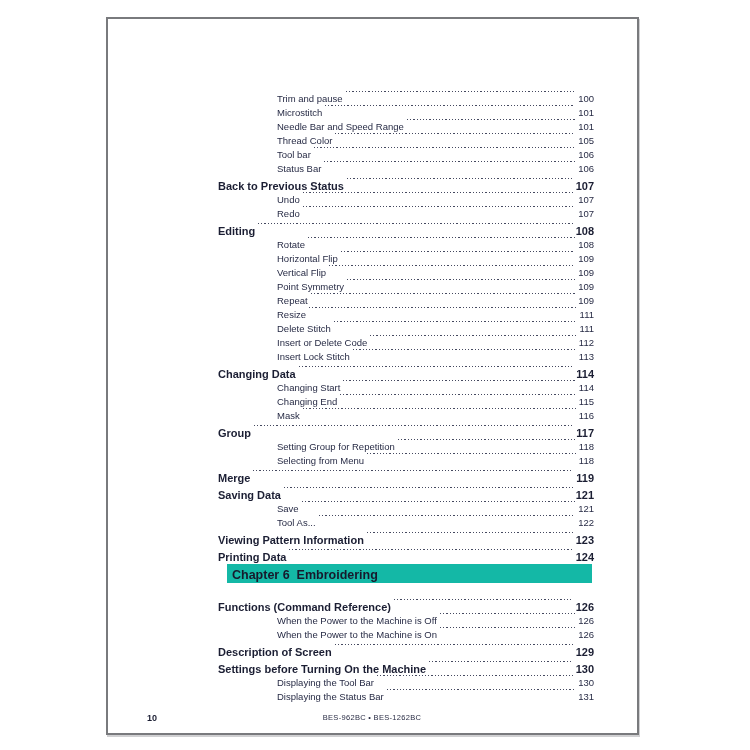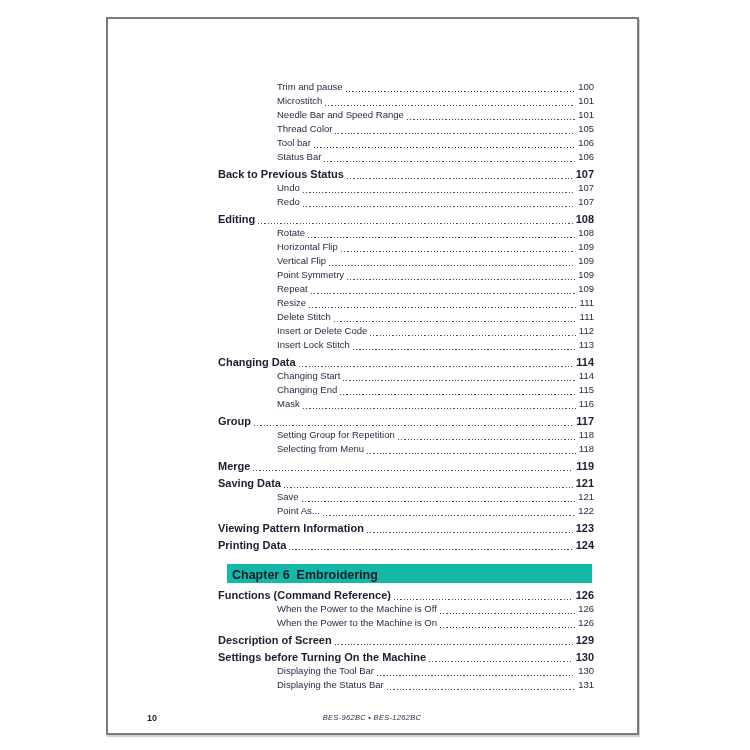--- a/index.html
+++ b/index.html
@@ -32,21 +32,21 @@
     font-size: 11px;
     font-weight: bold;
     color: #1b1e33;
   }
   .row.lvl2 {
     padding-left: 169px;
     font-size: 9.5px;
     font-weight: normal;
     color: #272b45;
   }
-  .lab { flex: 0 0 auto; }
+  .lab { flex: 0 0 auto; margin-top: 12px; }
   .leader {
     flex: 1 1 auto;
     height: 1.4px;
     align-self: flex-end;
     margin: 0 3px 2px 3px;
     background-image: repeating-linear-gradient(to right, #454960 0, #454960 1.2px, transparent 1.2px, transparent 3.2px);
   }
   .pg { flex: 0 0 auto; }
 
   .chapter-bar {
@@ -76,21 +76,20 @@
     font-size: 9px;
     font-weight: bold;
     color: #1b1e33;
   }
   .footer .model {
     display: block;
     text-align: center;
     font-size: 7.5px;
     letter-spacing: 0.3px;
     color: #2a2d45;
-    font-style: italic;
   }
 </style>
 </head>
 <body>
 
 <div class="sheet">
 
   <div class="toc" id="toc-part1">
       <div class="row lvl2">
         <span class="lab">Trim and pause</span>
@@ -231,21 +230,21 @@
         <span class="lab">Saving Data</span>
         <span class="leader"></span>
         <span class="pg">121</span>
       </div>
       <div class="row lvl2">
         <span class="lab">Save</span>
         <span class="leader"></span>
         <span class="pg">121</span>
       </div>
       <div class="row lvl2">
-        <span class="lab">Point As...</span>
+        <span class="lab">Tool As...</span>
         <span class="leader"></span>
         <span class="pg">122</span>
       </div>
       <div class="row lvl1">
         <span class="lab">Viewing Pattern Information</span>
         <span class="leader"></span>
         <span class="pg">123</span>
       </div>
       <div class="row lvl1">
         <span class="lab">Printing Data</span>

